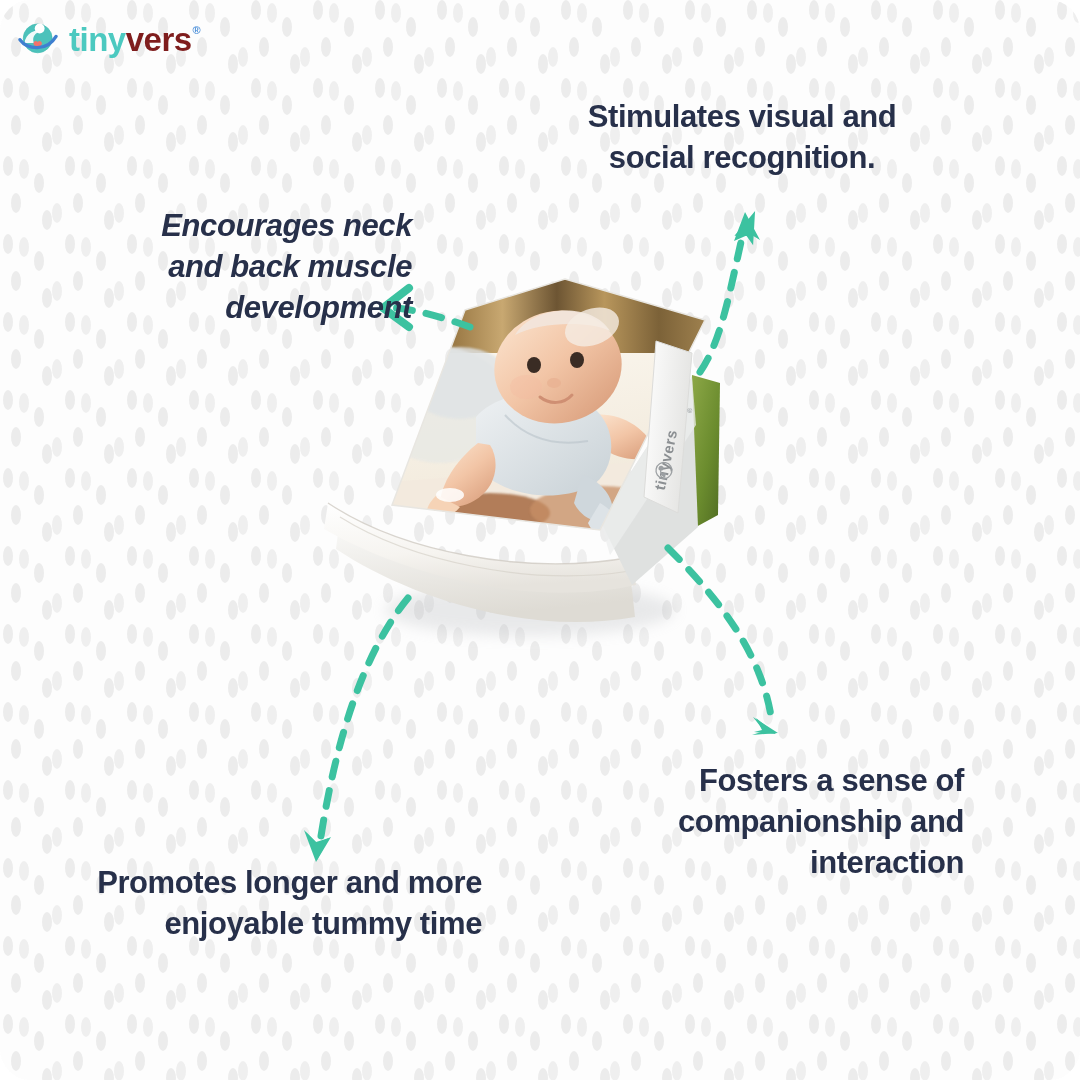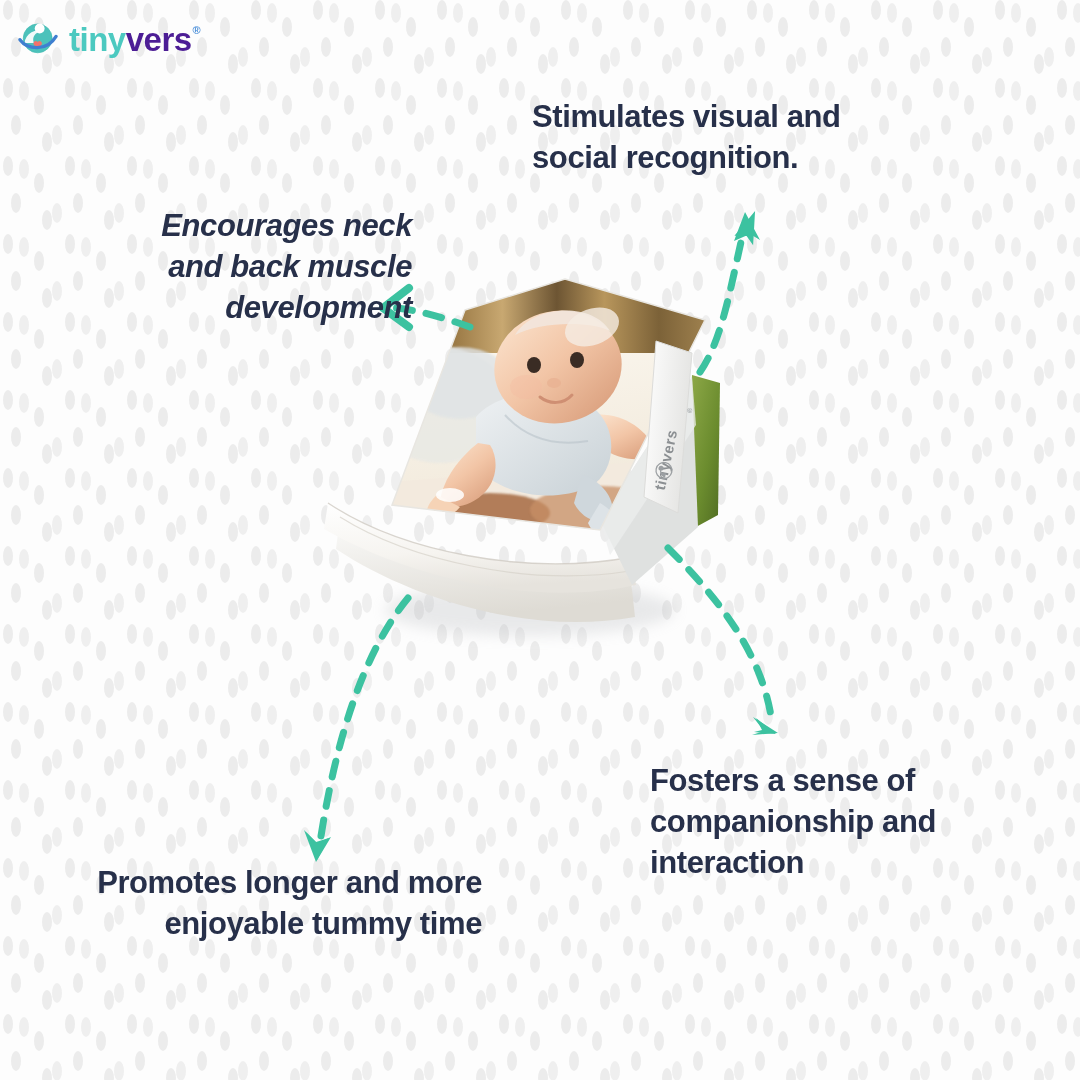--- a/index.html
+++ b/index.html
@@ -9,20 +9,21 @@
     font-family:"Liberation Sans", sans-serif;
     background:#ffffff;
     overflow:hidden;
   }
 
   #canvas{
     position:relative;
     width:1080px; height:1080px;
     background:#fdfdfd;
     overflow:hidden;
+    border-radius:31px;
   }
 
   
   #bg-pattern{
     position:absolute; inset:0;
     z-index:0;
     pointer-events:none;
   }
 
   
@@ -35,40 +36,40 @@
   #logo-mark{ width:42px; height:42px; display:block; }
   #logo-word{
     position:relative;
     font-size:33px;
     font-weight:700;
     letter-spacing:-0.5px;
     line-height:1;
     display:flex; align-items:flex-start;
   }
   .lw-tiny{ color:#4cc9c0; }
-  .lw-vers{ color:#4c1d95; }
+  .lw-vers{ color:#7f1d1d; }
   .lw-reg{
     font-size:11px; color:#4a8ed9;
     position:relative; top:2px; left:1px;
   }
 
   
   .caption{
     position:absolute;
     color:#27304a;
     font-weight:700;
     font-size:31px;
     line-height:1.33;
     letter-spacing:-0.4px;
     z-index:5;
     white-space:pre-line;
   }
-  #cap-stimulates{ right:128px; top:96px; width:420px; }
+  #cap-stimulates{ right:128px; top:96px; width:420px; text-align:center; }
   #cap-encourages{ left:122px;  top:205px; width:290px; text-align:right;font-style:italic; }
-  #cap-fosters{    left:650px;  top:760px; width:340px; text-align:left; }
+  #cap-fosters{    left:624px;  top:760px; width:340px; text-align:right; }
   #cap-promotes{   left:52px;   top:862px; width:430px; text-align:right; }
 
   
   #arrows{
     position:absolute; inset:0;
     z-index:4;
     pointer-events:none;
   }
 
   

